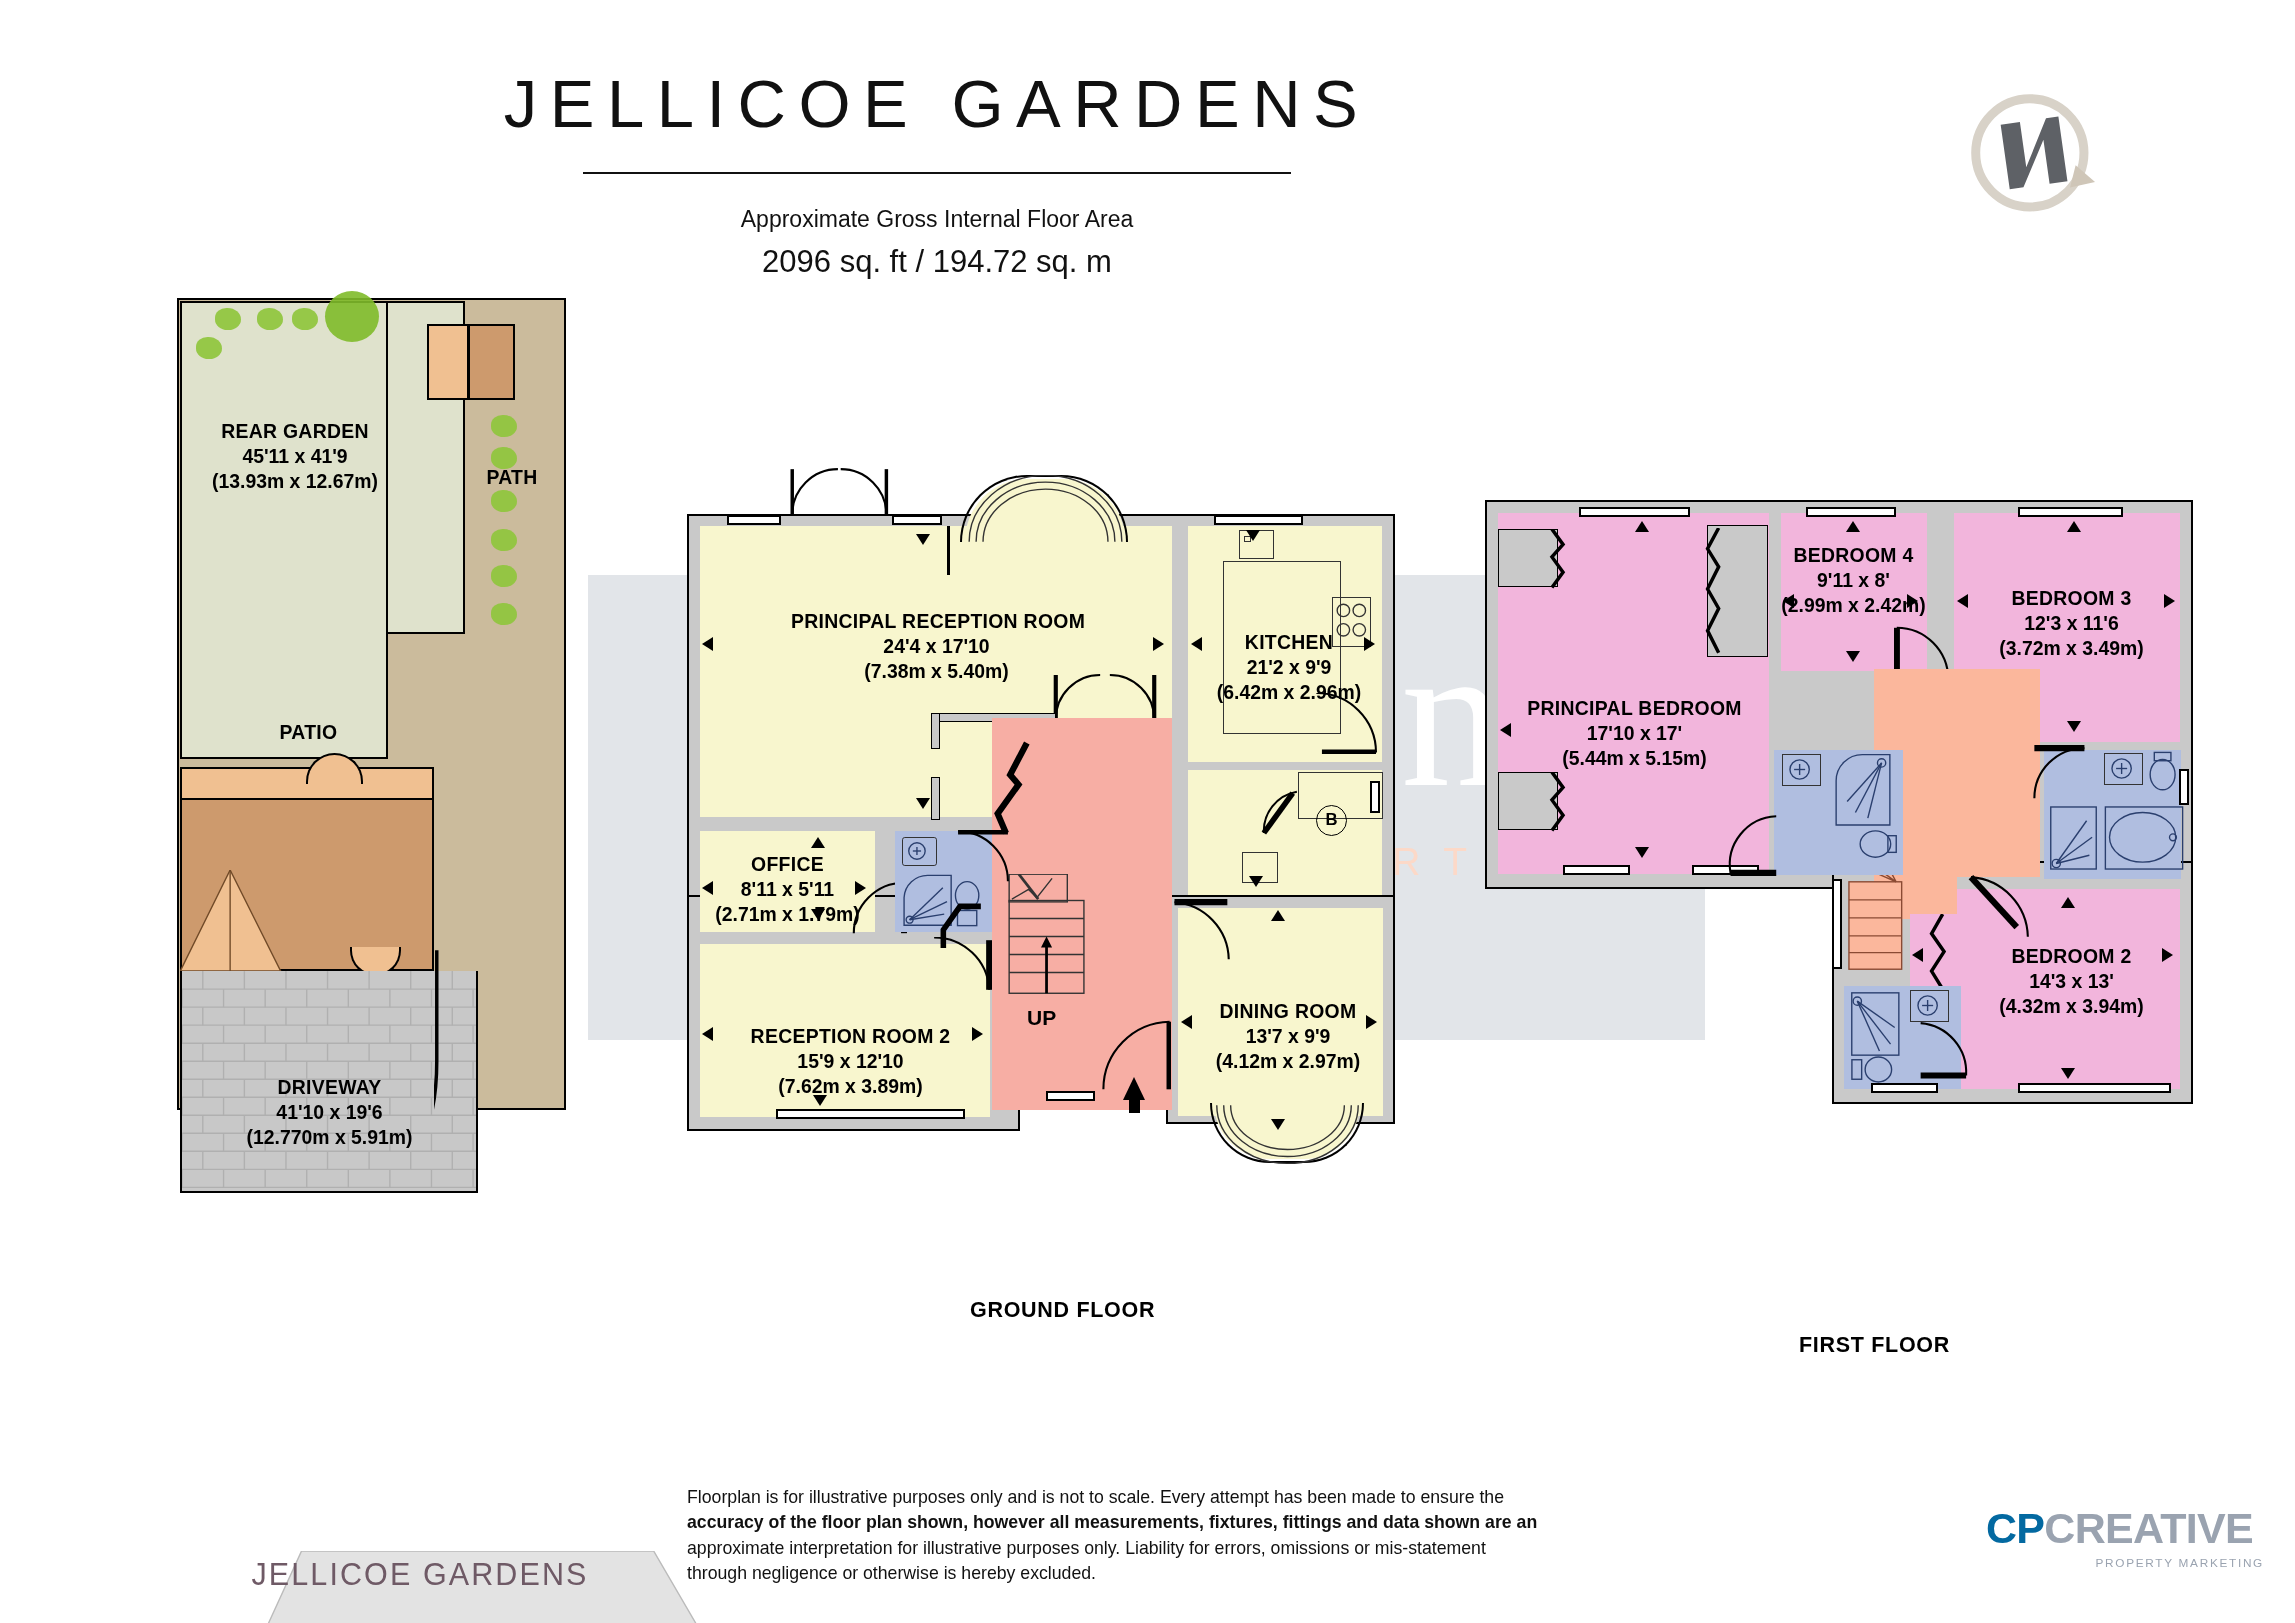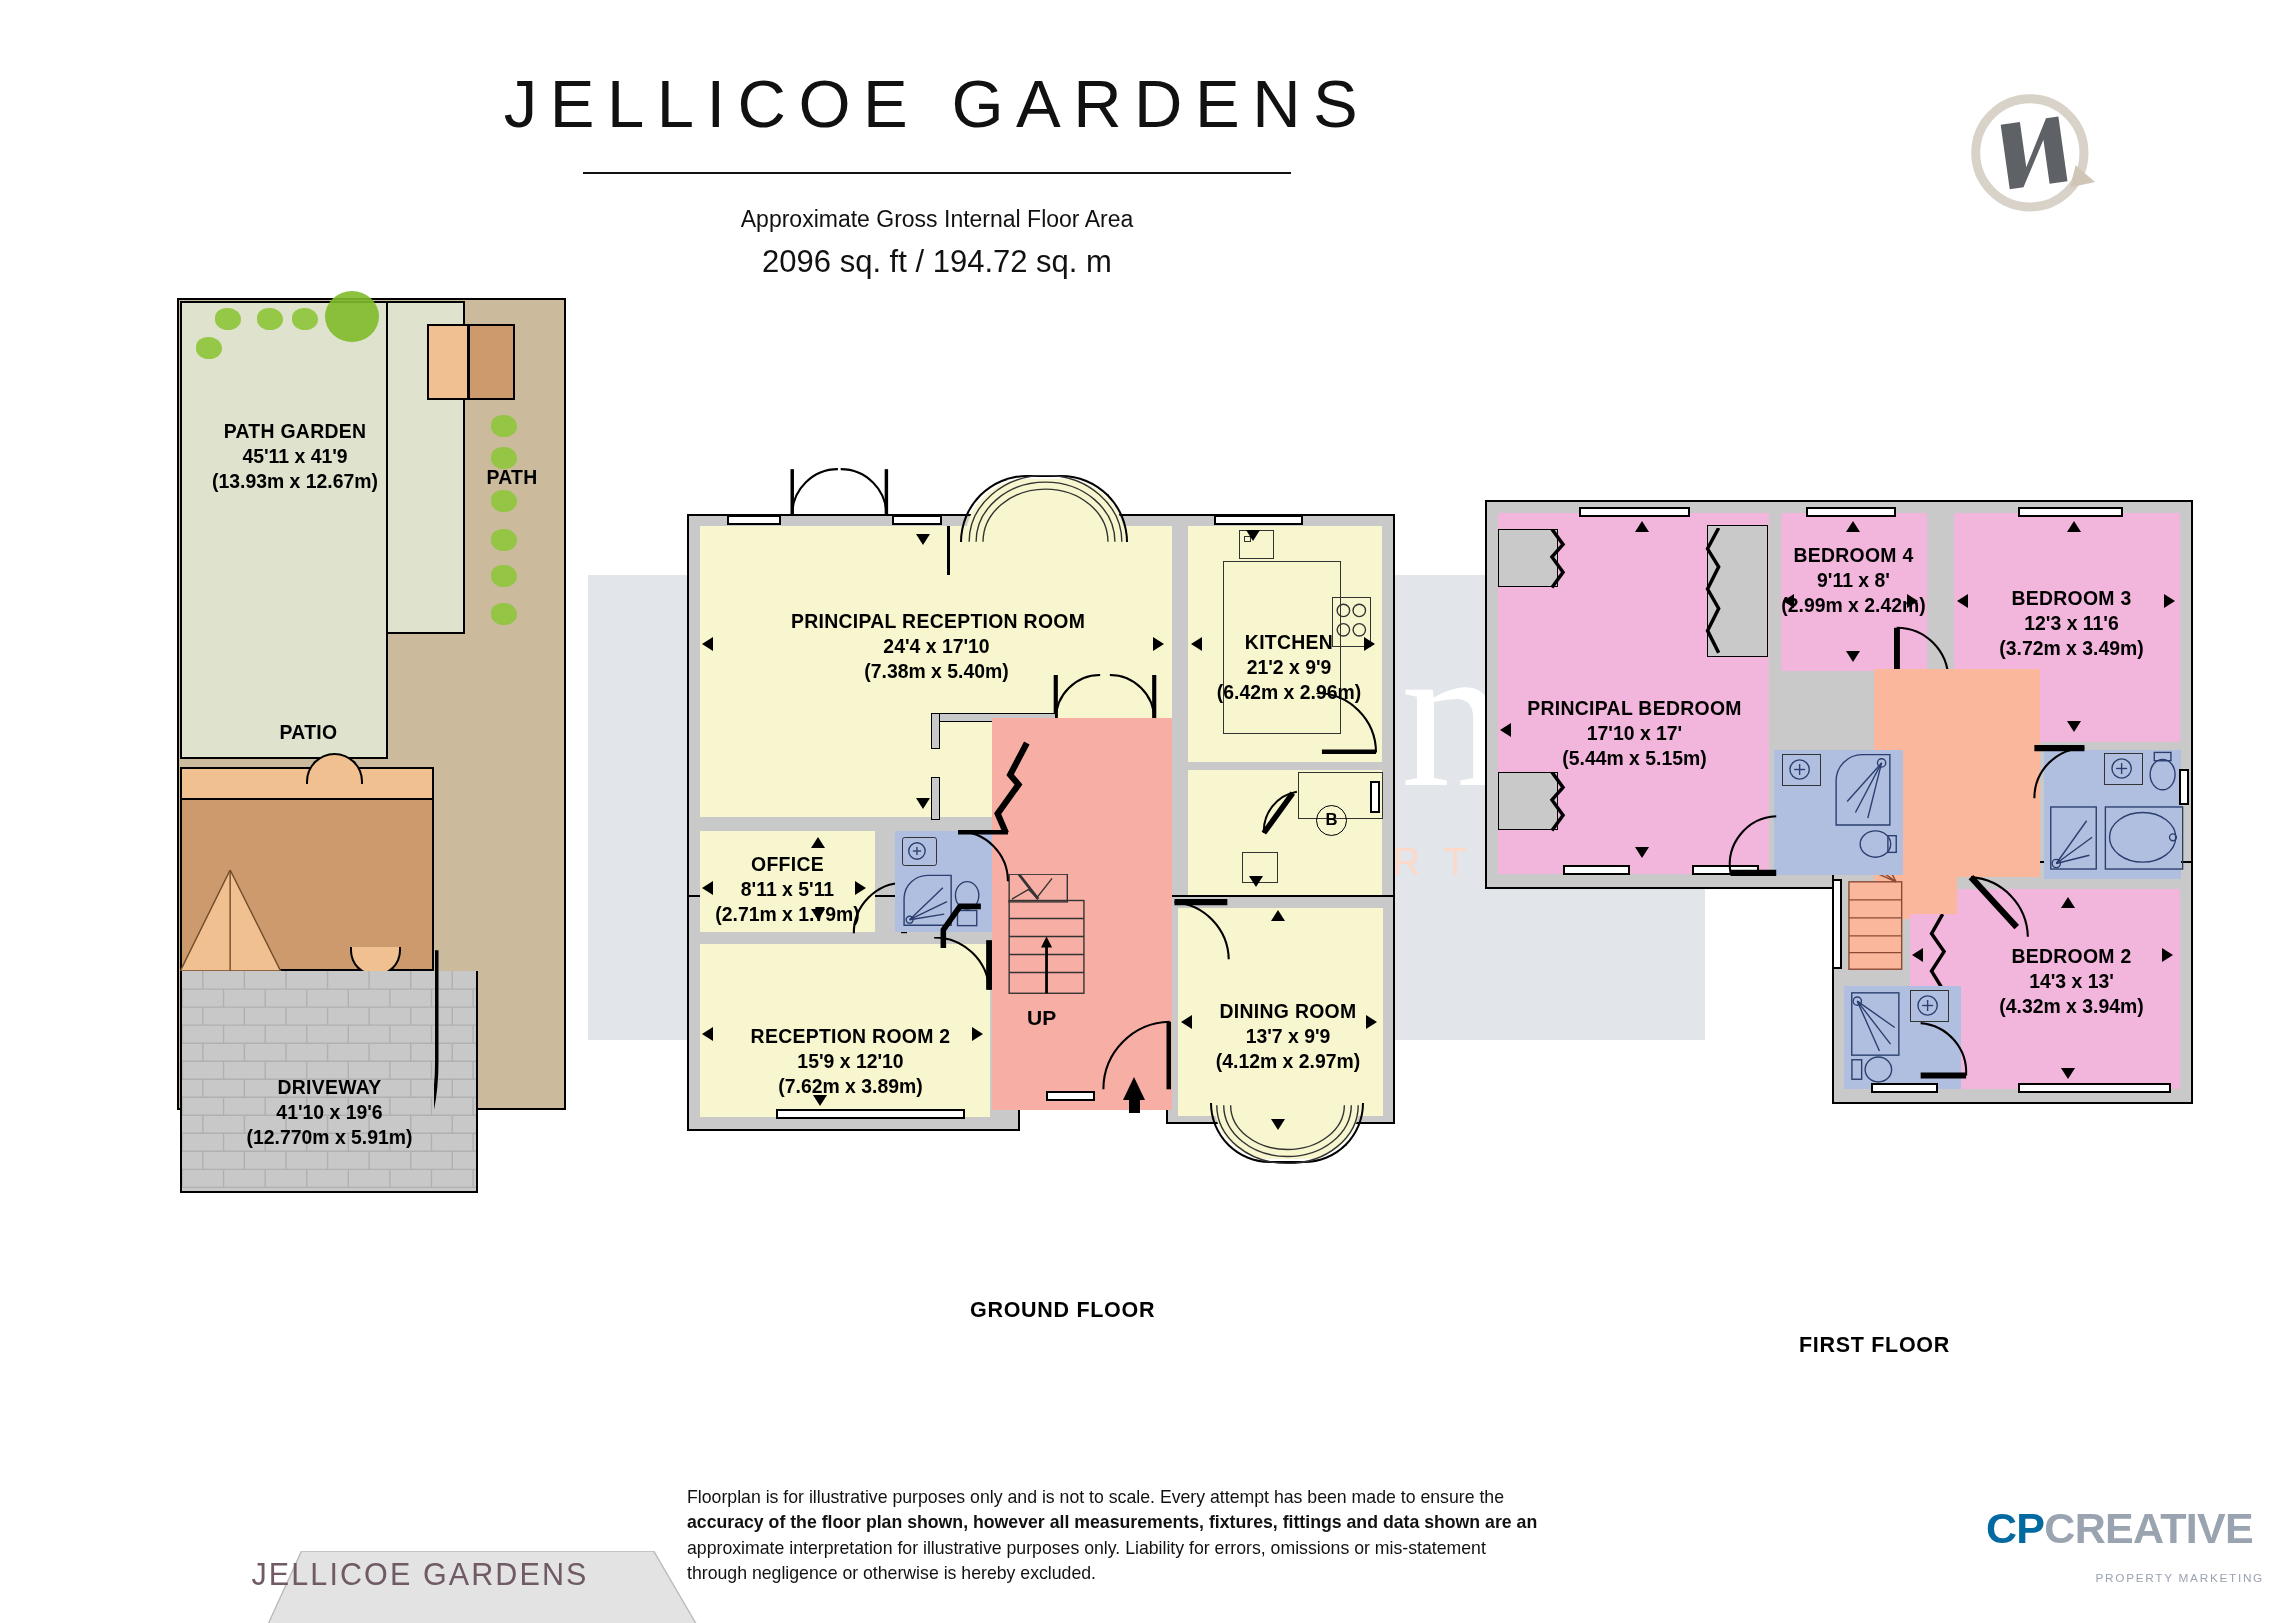--- a/index.html
+++ b/index.html
@@ -58,21 +58,21 @@
   .bush{position:absolute;background:#8fc63d;border-radius:46% 54% 50% 50%;opacity:.92;}
   .tree{position:absolute;background:#7fbb2a;border-radius:50%;opacity:.9;}
   #road{position:absolute;left:69px;top:1253px;width:527px;height:125px;}
   #roadname{position:absolute;left:0;top:1259px;width:486px;text-align:center;
             font-size:30.5px;letter-spacing:2.1px;color:#6f5a66;font-weight:400;}
   
   #footer{left:687px;top:1485px;width:874px;font-size:17.7px;line-height:1.44;color:#111;}
   #logo{left:1986px;top:1504px;width:278px;}
   #logo .lp{font-size:43px;font-weight:bold;color:#0369a1;letter-spacing:-0.7px;display:inline;}
   #logo .lc{font-size:43px;font-weight:bold;color:#9aa3b0;letter-spacing:-0.7px;display:inline;}
-  #logo .ls{display:block;text-align:right;font-size:11.8px;letter-spacing:1.7px;color:#9aa3b0;margin-top:18px;}
+  #logo .ls{display:block;text-align:right;font-size:11.8px;letter-spacing:1.7px;color:#9aa3b0;margin-top:3px;}
 </style>
 </head>
 <body>
 
 <div id="wm-band" class="abs"></div>
 
 <div id="header" class="abs">
   <div id="title">JELLICOE GARDENS</div>
   <div id="hr"></div>
   <div id="area-label">Approximate Gross Internal Floor Area</div>
@@ -234,21 +234,21 @@
           <line x1="420" y1="286" x2="420" y2="312"></line>
       </g>
     </svg>
   </div>
 
   <svg class="abs" style="left:257px;top:652px;width:90px;height:247px;" viewBox="0 0 130 356" width="90" height="247">
     <path d="M 4,0 L 4,160 Q 4,330 -120,350" fill="none" stroke="#000" stroke-width="5"></path>
   </svg>
 
   <div class="rl" style="left:28px;top:121px;width:180px;">
-    <div class="n">PATH GARDEN</div>
+    <div class="n">REAR GARDEN</div>
     <div class="d">45'11 x 41'9</div>
     <div class="d">(13.93m x 12.67m)</div>
   </div>
   <div class="rl" style="left:90px;top:422px;width:83px;">
     <div class="n">PATIO</div>
   </div>
   <div class="rl" style="left:304px;top:167px;width:62px;">
     <div class="n">PATH</div>
   </div>
   <div class="rl" style="left:59px;top:777px;width:187px;">

